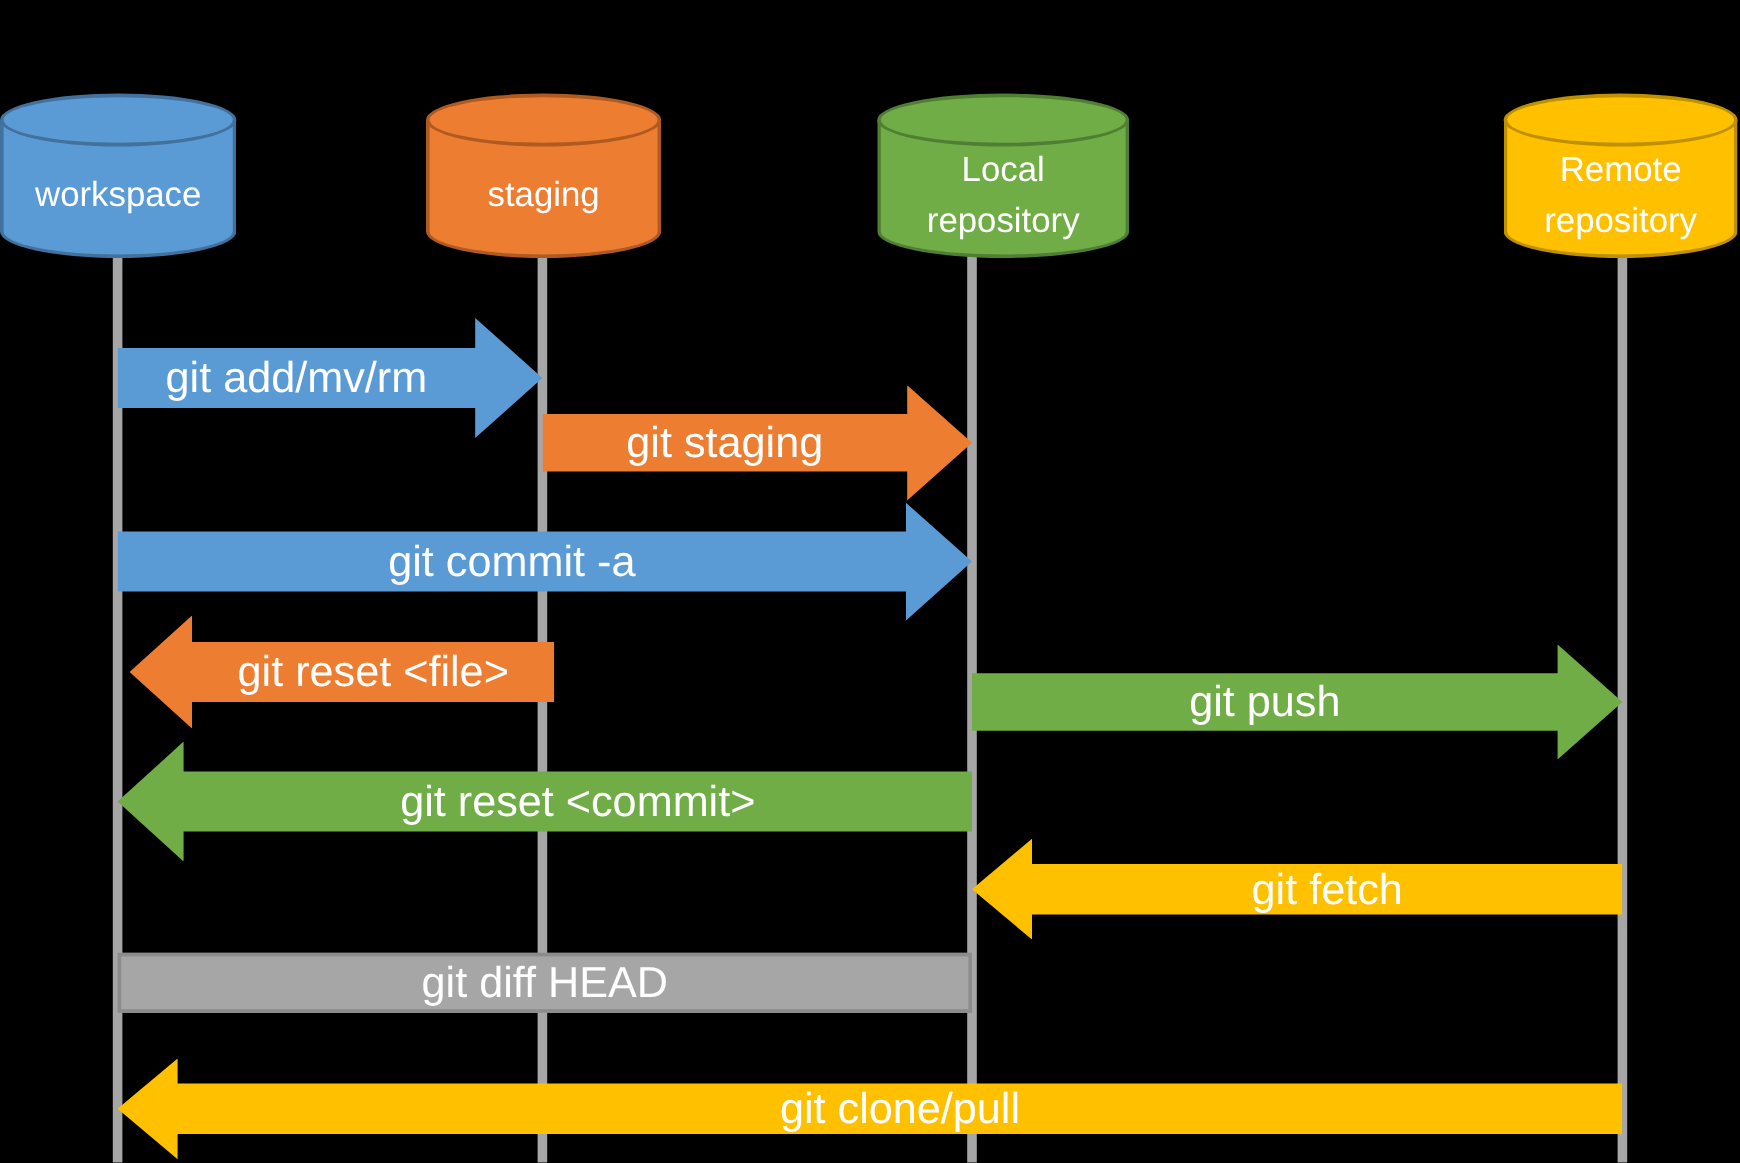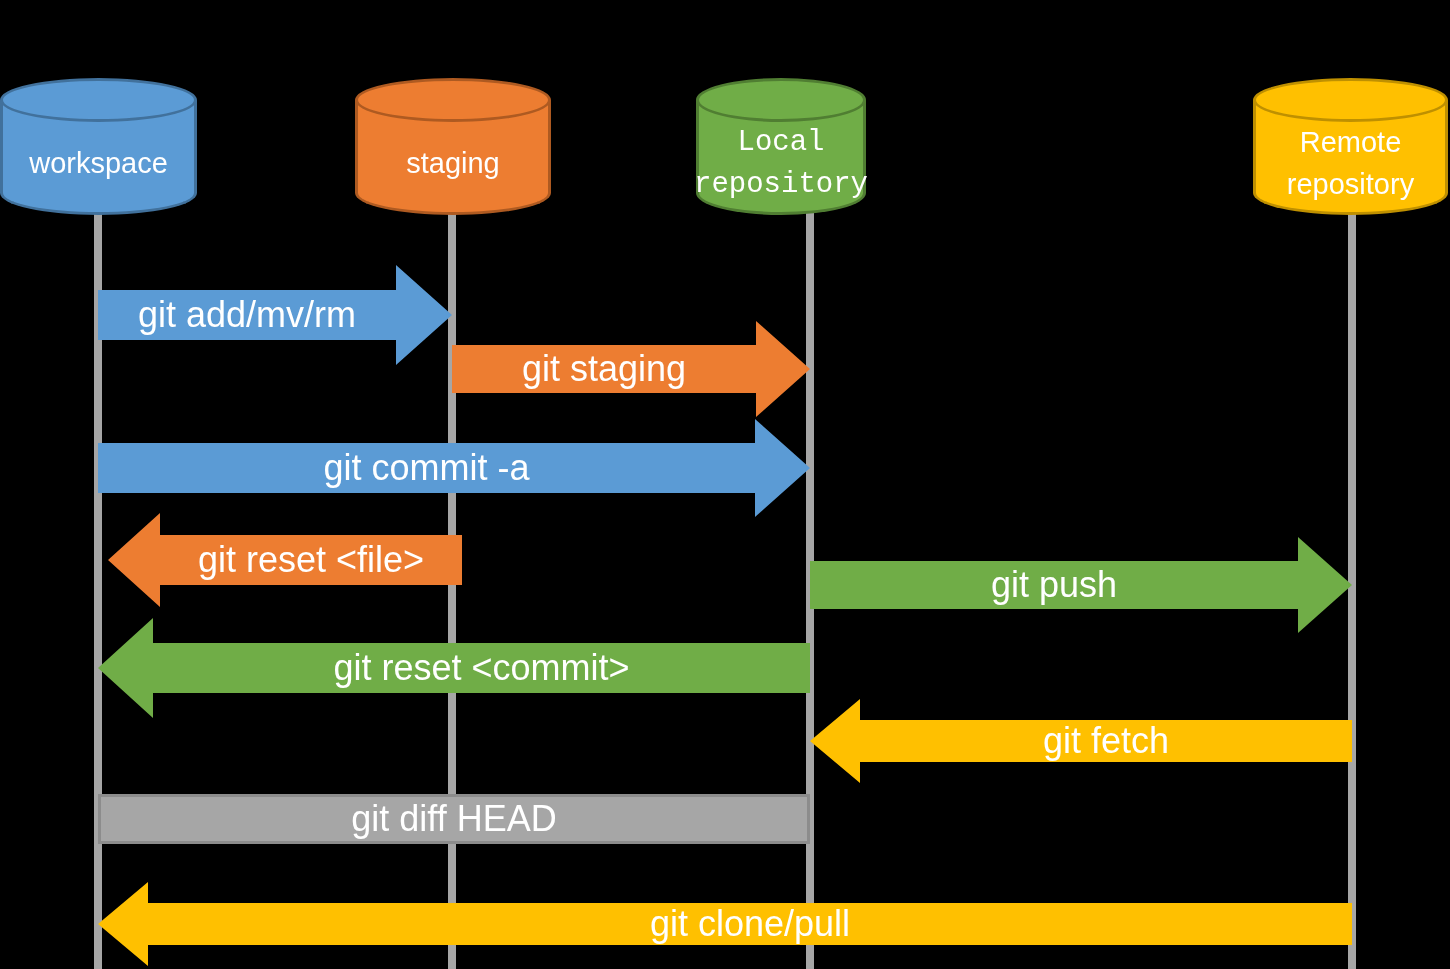--- a/index.html
+++ b/index.html
@@ -83,21 +83,21 @@
   </div>
 
   <div class="cyl cyl-orange" style="left:355px; top:78px; width:196px; height:137px;">
     <div class="cyl-body"></div>
     <div class="cyl-top"></div>
     <div class="cyl-label">
       <span>staging</span>
     </div>
   </div>
 
-  <div class="cyl cyl-green" style="left:696px; top:78px; width:170px; height:137px;font-family:Liberation Mono, monospace;">
+  <div class="cyl cyl-green" style="left:731px; top:78px; width:210px; height:137px;">
     <div class="cyl-body"></div>
     <div class="cyl-top"></div>
     <div class="cyl-label">
       <span>Local</span>
       <span>repository</span>
     </div>
   </div>
 
   <div class="cyl cyl-gold" style="left:1253px; top:78px; width:195px; height:137px;">
     <div class="cyl-body"></div>

